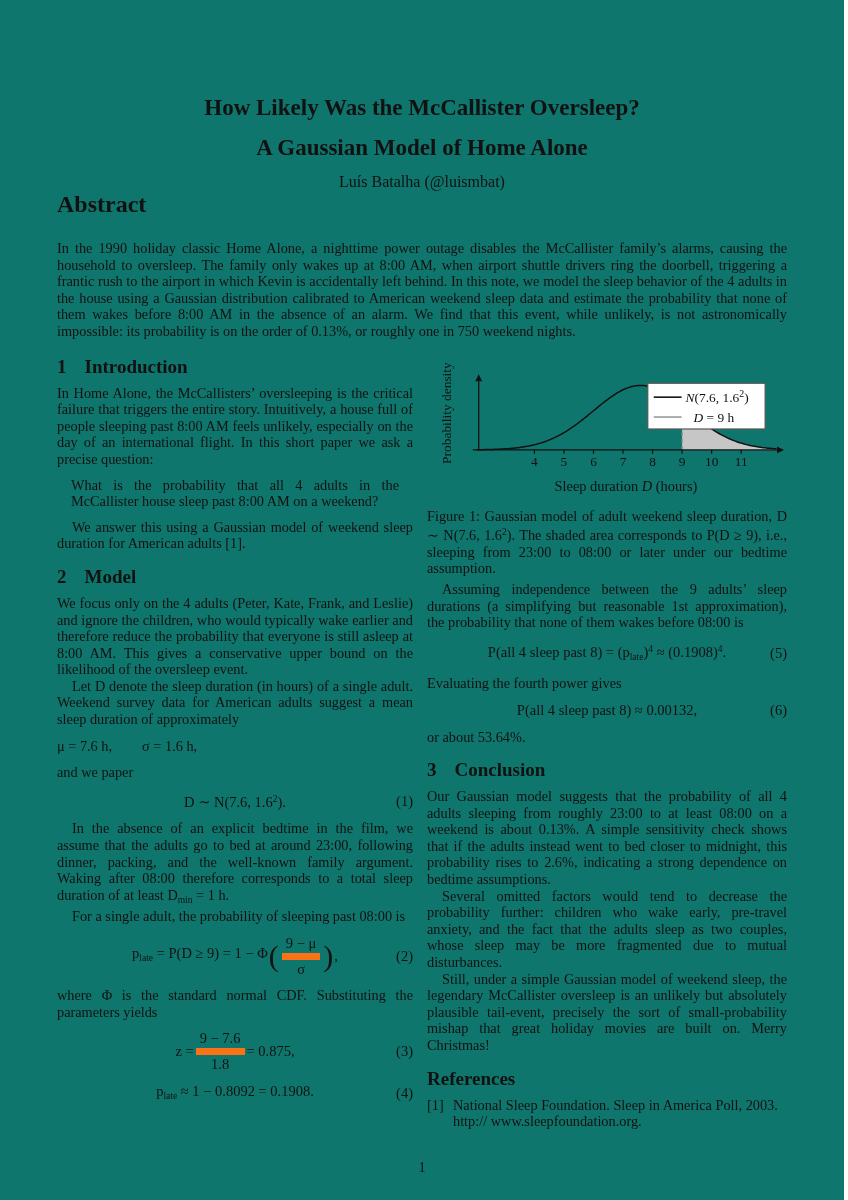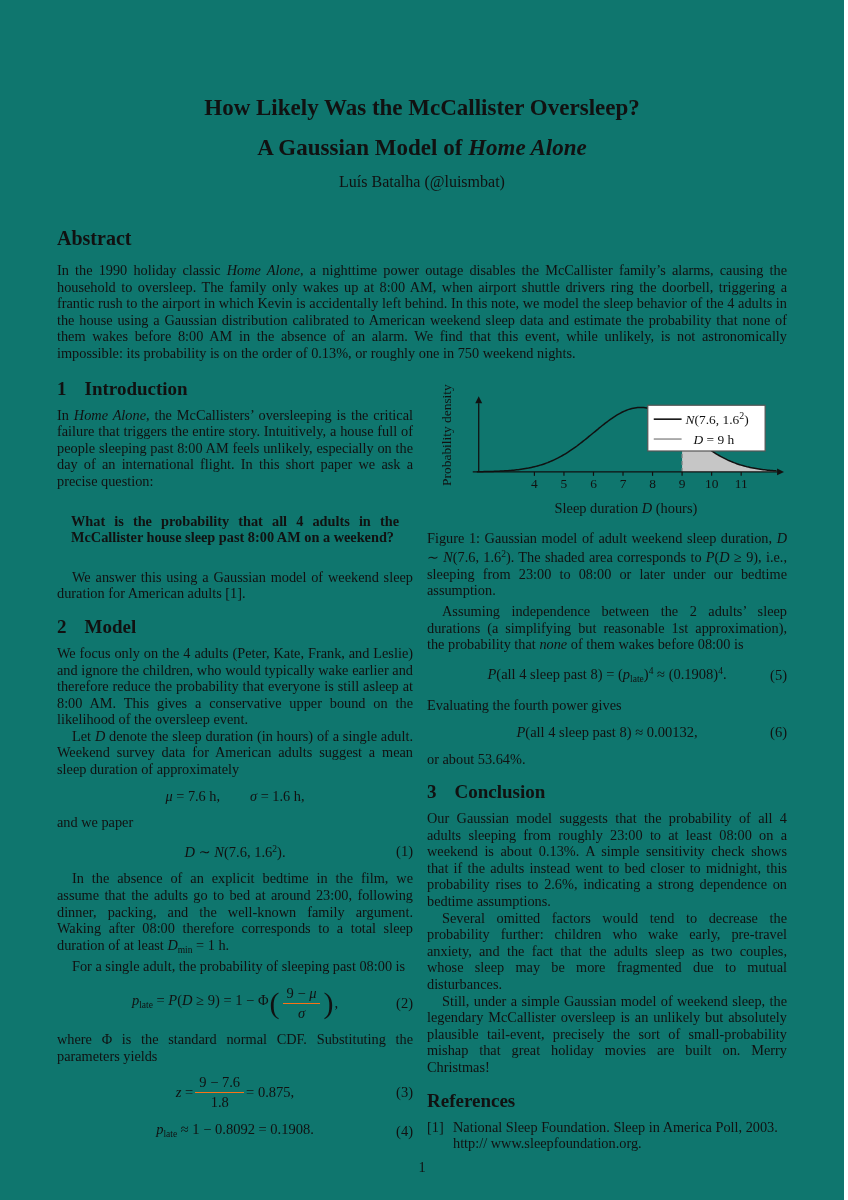--- a/index.html
+++ b/index.html
@@ -2,38 +2,38 @@
 <html><head>
 <meta charset="utf-8">
 <style>
   html,body{margin:0;padding:0;background:#ffffff;}
   .page{position:relative;width:844px;height:1200px;background:#0f766e;color:#111;
         font-family:"Liberation Serif","DejaVu Serif",serif;overflow:hidden;}
   .content{padding:0 57px;}
   .title{padding-top:88px;text-align:center;font-size:23px;font-weight:bold;line-height:40px;}
   .author{text-align:center;margin-top:5px;font-size:16px;}
   .affil{text-align:center;margin-top:3px;font-size:16px;font-style:italic;}
-  .abs-h{margin-top:36px;font-size:20px;font-weight:bold;}
-  .abs-body{margin-top:12px;font-size:14.3px;line-height:16.6px;text-align:justify;}
+  .abs-h{font-size:24px;font-weight:bold;}
+  .abs-body{margin-top:22px;font-size:14.3px;line-height:16.6px;text-align:justify;}
   .cols{display:flex;gap:14px;margin-top:13px;}
   .col{width:360px;font-size:14.3px;line-height:16.6px;text-align:justify;}
   .sec-h{display:flex;gap:18px;font-weight:bold;font-size:19px;margin:13px 0 7px;line-height:23px;text-align:left;}
   .sec-h:first-child{margin-top:2px;}
   p.para{margin:0;}
   p.ind{text-indent:15px;}
-  .quote{margin:23px 0;padding:0 14px;font-weight:bold;}
-  .disp{text-align:center;margin:10px 0;}
+  .quote{margin:9px 0;padding:0 14px;}
+  .disp{text-align:left;margin:10px 0;}
   .eq{position:relative;display:flex;justify-content:center;align-items:center;margin:10px 0;font-size:14.5px;text-align:left;}
   .eq-no{position:absolute;right:0;top:50%;transform:translateY(-50%);}
   .eq-body{display:inline-flex;align-items:center;}
   .frac{display:inline-flex;flex-direction:column;text-align:center;margin:0 2px;}
-  .fnum{border-bottom:1px solid #f97316;padding:0 4px 1px;}
+  .fnum{border-bottom:7px solid #f97316;padding:0 4px 1px;}
   .fden{padding-top:1px;}
   .bigp{font-size:30px;font-weight:normal;line-height:1;margin:0 1px;}
-  .seg-it,.seg-cal{font-style:italic;}
+  .seg-it,.seg-cal{}
   .seg-sup{font-size:9.5px;vertical-align:5px;}
   .seg-sub{font-size:9.5px;vertical-align:-3px;}
   .seg-gap{display:inline-block;width:30px;}
   .fig{margin:2px 0 4px;}
   .fig svg{display:block;}
   .svg-t{font-family:"Liberation Serif","DejaVu Serif",serif;font-size:13.5px;fill:#111;}
   .svg-it{font-style:italic;}
   .caption{margin-top:8px;text-align:justify;}
   .ref{display:flex;margin-top:5px;text-align:left;}
   .ref-marker{width:26px;flex:none;}
@@ -161,21 +161,21 @@
               <text id="leg1" class="svg-t" x="260" y="46.5"><tspan class="svg-it">N</tspan><tspan>(7.6, 1.6</tspan><tspan dy="-5" font-size="10">2</tspan><tspan dy="5">)</tspan></text>
               <line x1="228" y1="62" x2="256" y2="62" stroke="#999" stroke-width="1.6"></line>
               <text id="leg2" class="svg-t" x="268" y="66.5"><tspan class="svg-it">D</tspan><tspan> = 9 h</tspan></text>
             </g>
             <text class="svg-t" x="24" y="58" text-anchor="middle" transform="rotate(-90 24 58)">Probability density</text>
             <text id="fig-xlabel" class="svg-t" x="200" y="136" text-anchor="middle" style="font-size:14.5px"><tspan>Sleep duration </tspan><tspan class="svg-it">D</tspan><tspan> (hours)</tspan></text>
           </svg>
           <div class="caption"><span>Figure 1: Gaussian model of adult weekend sleep duration, </span><span class="seg-it">D</span><span> ∼ </span><span class="seg-cal">N</span><span>(7.6, 1.6</span><span class="seg-sup">2</span><span>). The shaded area corresponds to </span><span class="seg-it">P</span><span>(</span><span class="seg-it">D</span><span> ≥ 9), i.e., sleeping from 23:00 to 08:00 or later under our bedtime assumption.</span></div>
         </div>
 
-        <p class="para ind"><span>Assuming independence between the 2 adults’ sleep durations (a simplifying but reasonable 1st approximation), the probability that </span><span class="seg-it">none</span><span> of them wakes before 08:00 is</span></p>
+        <p class="para ind"><span>Assuming independence between the 9 adults’ sleep durations (a simplifying but reasonable 1st approximation), the probability that </span><span class="seg-it">none</span><span> of them wakes before 08:00 is</span></p>
 
         <div class="eq">
           <span class="eq-body">
               <span><span class="seg-it">P</span><span>(all 4 sleep past 8) = (</span><span class="seg-it">p</span><span class="seg-sub">late</span><span>)</span><span class="seg-sup">4</span><span> ≈ (0.1908)</span><span class="seg-sup">4</span><span>.</span></span>
             </span>
           <span class="eq-no">(5)</span>
         </div>
 
         <p class="para"><span>Evaluating the fourth power gives</span></p>
 

